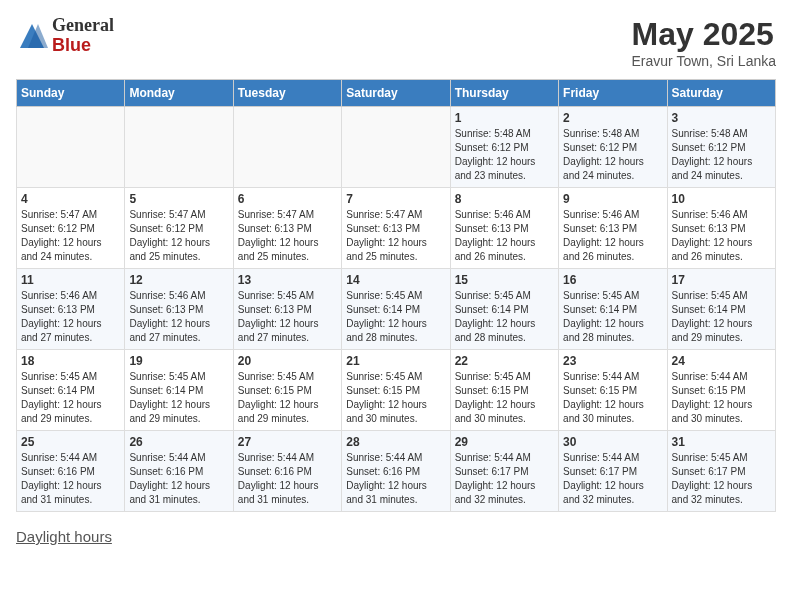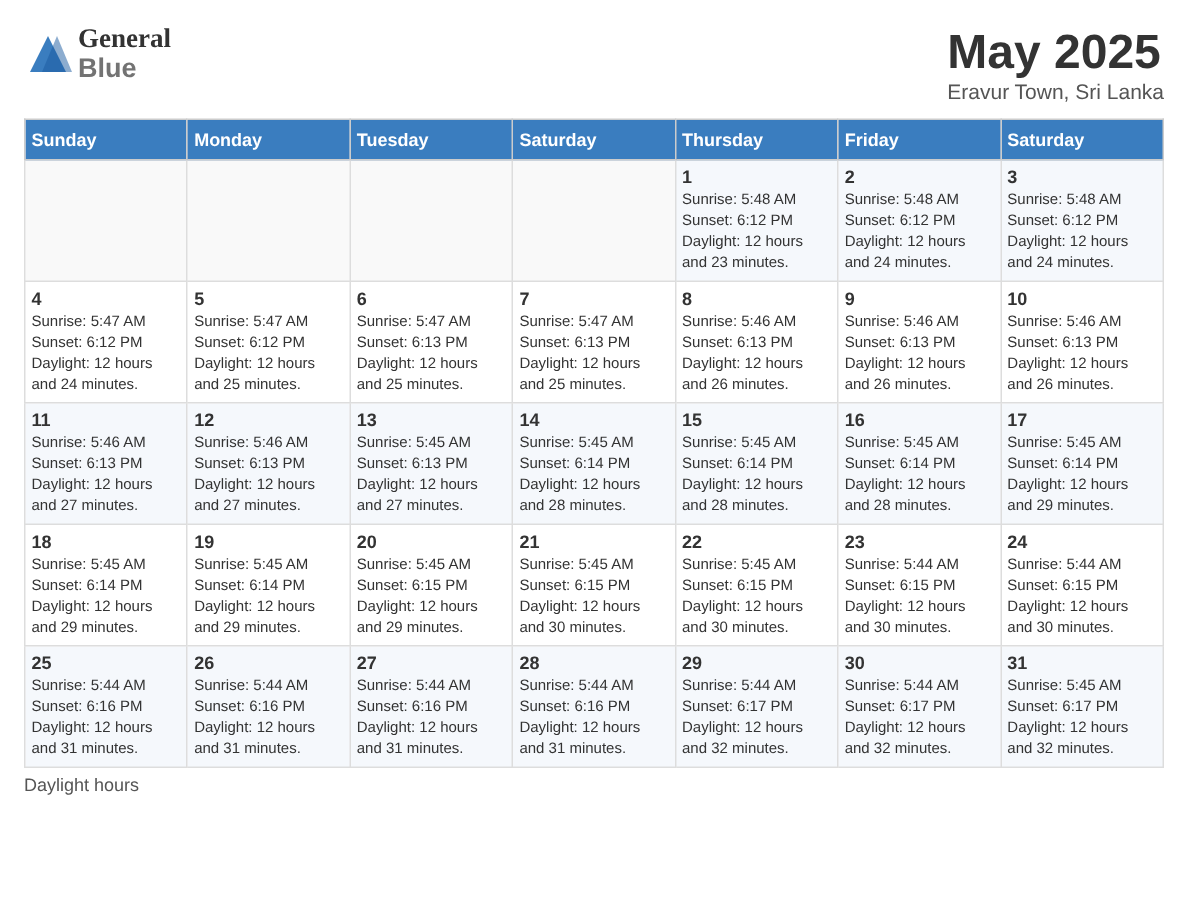--- a/index.html
+++ b/index.html
@@ -27,21 +27,21 @@
     }
     .logo-general {
       font-size: 18px;
       font-weight: bold;
       color: #333;
       font-family: Liberation Serif, serif;
     }
     .logo-blue {
       font-size: 18px;
       font-weight: bold;
-      color: #737373;
+      color: #b91c1c;
     }
     .logo-icon {
       width: 32px;
       height: 32px;
       margin-right: 4px;
     }
     .title-section {
       text-align: left;
     }
     .month-title {
@@ -358,15 +358,15 @@
           <span class="day-number">31</span>
           <div class="day-info" style="white-space: pre-line;">Sunrise: 5:45 AM
 Sunset: 6:17 PM
 Daylight: 12 hours
 and 32 minutes.</div>
         </td>
       </tr>
     </tbody>
 </table>
 
-<div style="margin-top:4px; font-size:12px; color:#555;">
+<div style="margin-top:16px; font-size:15px; color:#555;text-decoration:underline;">
   <span>Daylight hours</span>
 </div>
 
 </body></html>

